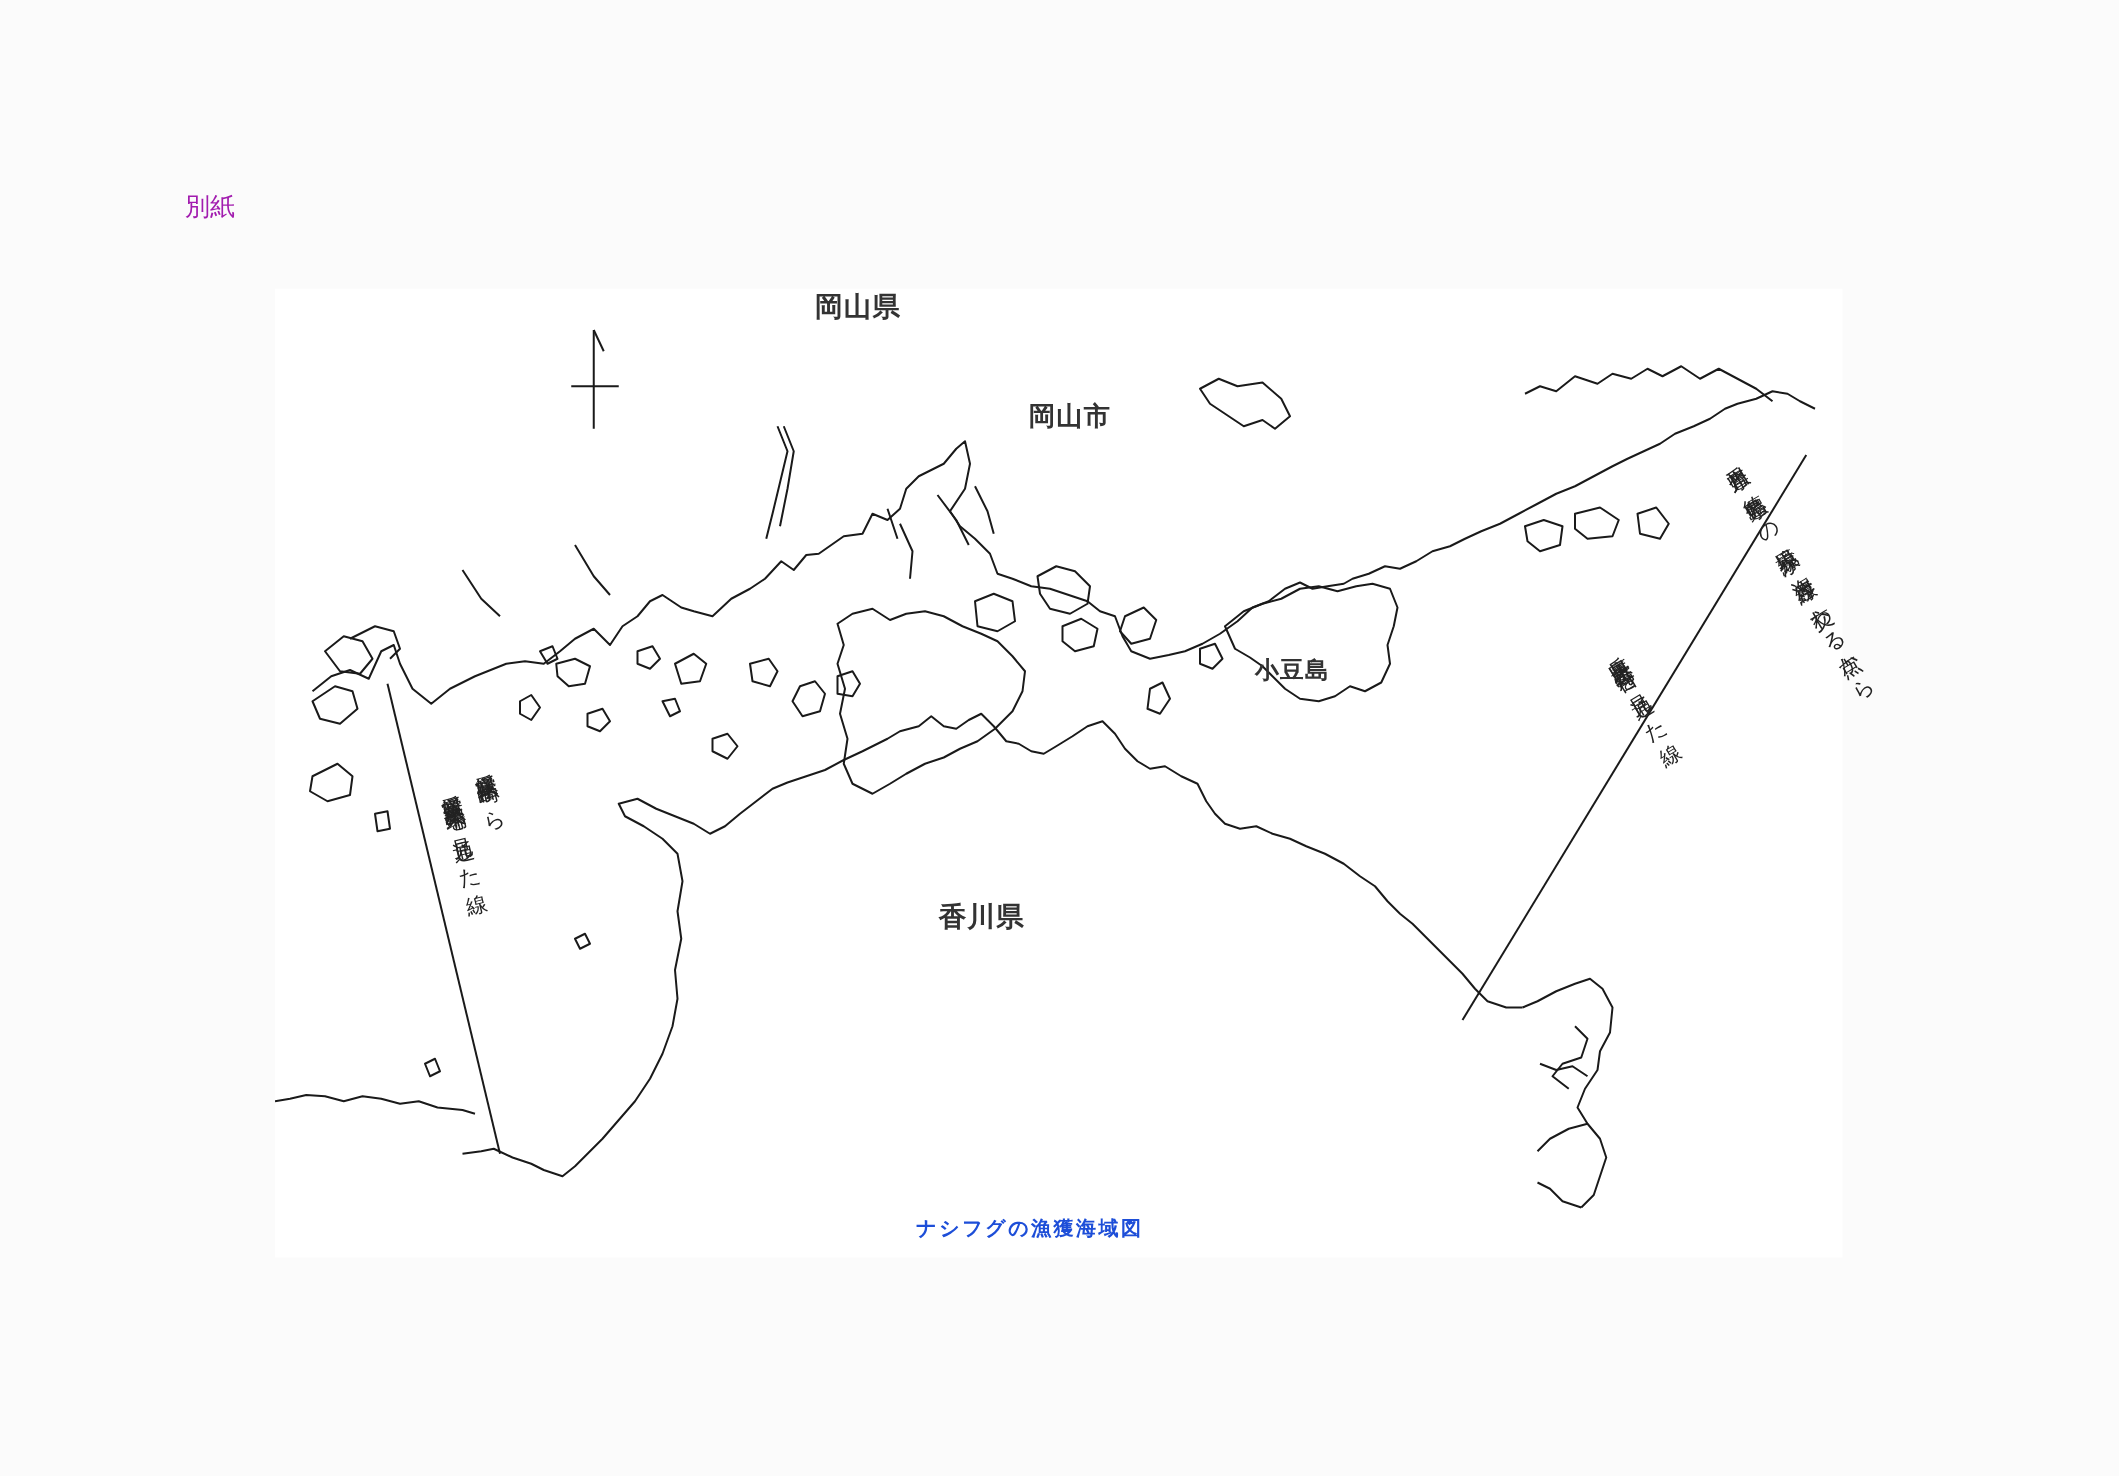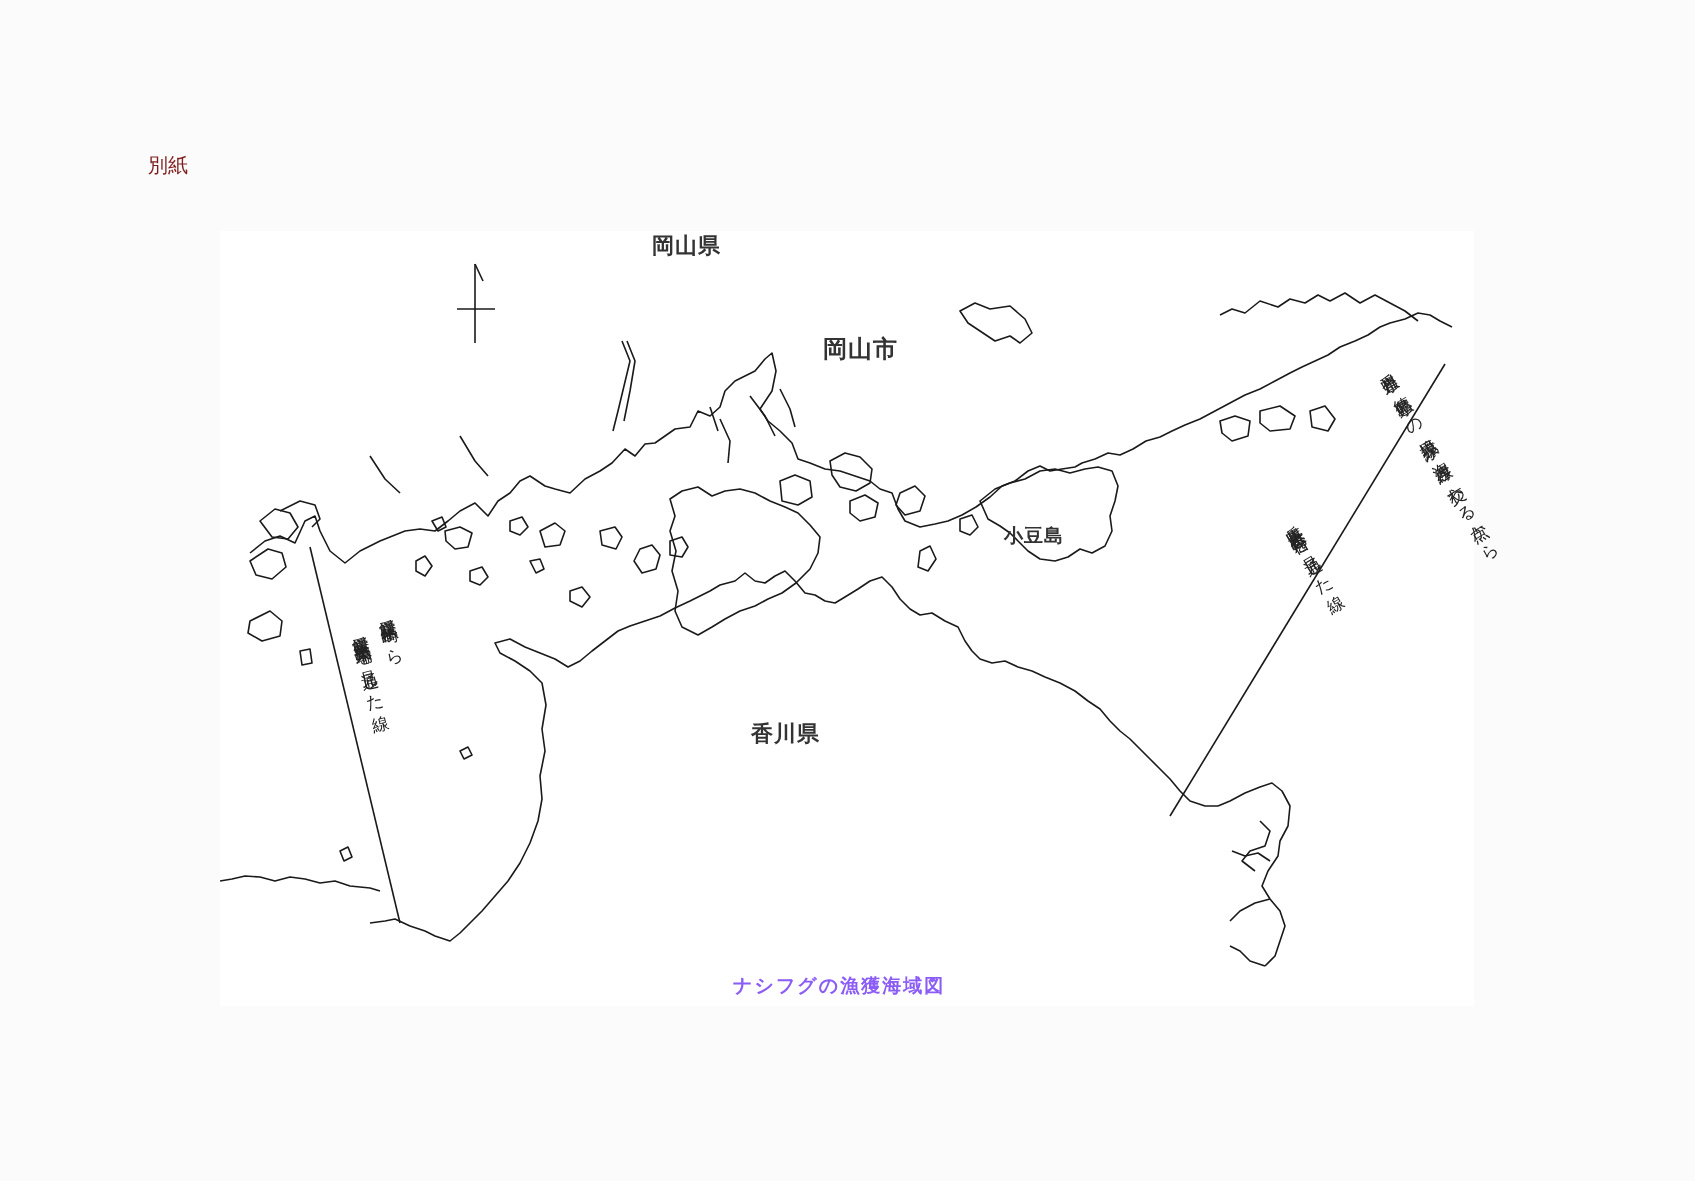--- a/index.html
+++ b/index.html
@@ -1,22 +1,22 @@
 <!DOCTYPE html>
 <html><head>
 <meta charset="utf-8">
 <style>
   html,body{margin:0;padding:0;}
   body{width:1695px;height:1181px;background:#fbfbfb;position:relative;overflow:hidden;font-family:"DejaVu Sans",sans-serif;color:#222;}
-  .annex{position:absolute;left:148px;top:152px;font-size:20px;color:#7f1d1d;font-family:"DejaVu Sans",sans-serif;}
+  .annex{position:absolute;left:148px;top:152px;font-size:20px;color:#a21caf;font-family:"DejaVu Sans",sans-serif;}
   .map{position:absolute;left:220px;top:231px;width:1254px;height:775px;background:#fff;}
   .map svg{position:absolute;left:0;top:0;}
   .lbl{position:absolute;font-weight:bold;color:#333;font-size:22px;letter-spacing:1px;white-space:nowrap;}
   .vtext{position:absolute;writing-mode:vertical-rl;font-size:17px;color:#222;letter-spacing:2px;white-space:nowrap;}
-  .caption{position:absolute;font-size:19px;color:#8b5cf6;font-weight:bold;letter-spacing:2px;white-space:nowrap;}
+  .caption{position:absolute;font-size:16px;color:#1d4ed8;font-weight:bold;letter-spacing:2px;white-space:nowrap;}
 </style>
 </head>
 <body>
 
 <div class="annex">別紙</div>
 
 <div class="map">
   <svg width="1254" height="775" viewBox="0 0 1254 775">
     <g fill="none" stroke="#1a1a1a" stroke-width="1.6" stroke-linejoin="round">
 
@@ -85,21 +85,21 @@
       <path d="M1040 180 L1060 175 L1075 185 L1070 198 L1050 200 L1040 192 Z"></path>
       <path d="M1090 180 L1105 175 L1115 188 L1108 200 L1092 196 Z"></path>
       <path d="M740 288 L752 284 L758 296 L750 304 L740 300 Z"></path>
 
       <path d="M1045 735 L1030 730 L1020 720 L1010 715"></path>
       <path d="M1050 668 L1035 672 L1020 680 L1010 690"></path>
     </g>
   </svg>
 
   <div class="lbl" style="left:432px;top:0px;text-align:right;">岡山県</div>
-  <div class="lbl" style="left:603px;top:102px;font-size:24px;">岡山市</div>
+  <div class="lbl" style="left:603px;top:88px;font-size:21px;">岡山市</div>
   <div class="lbl" style="left:531px;top:488px;">香川県</div>
   <div class="lbl" style="left:784px;top:292px;font-size:19px;">小豆島</div>
 
   <div class="vtext" style="left:152px;top:378px;transform:rotate(-14deg);transform-origin:top left;">愛媛県仏崎から</div>
   <div class="vtext" style="left:125px;top:395px;transform:rotate(-14deg);transform-origin:top left;">愛媛県魚島東端を見通した線</div>
 
   <div class="vtext" style="left:1148px;top:138px;transform:rotate(-31deg);transform-origin:top left;">香川県と徳島県との境界線が海岸線と交わる点から</div>
   <div class="vtext" style="left:1053px;top:290px;transform:rotate(-31deg);transform-origin:top left;">兵庫県上島灯台を見通した線</div>
 
   <div class="caption" style="left:513px;top:742px;">ナシフグの漁獲海域図</div>

